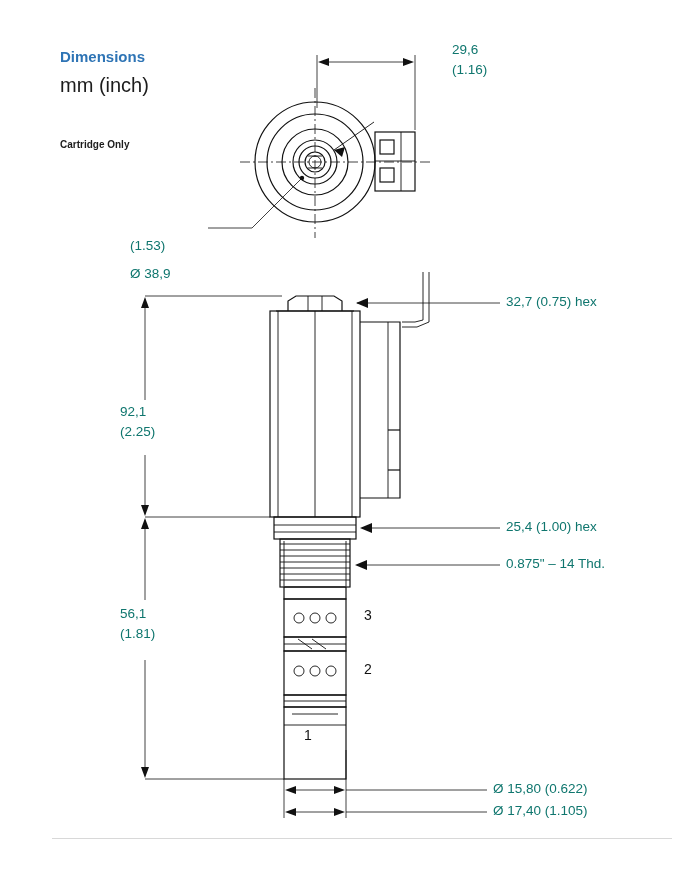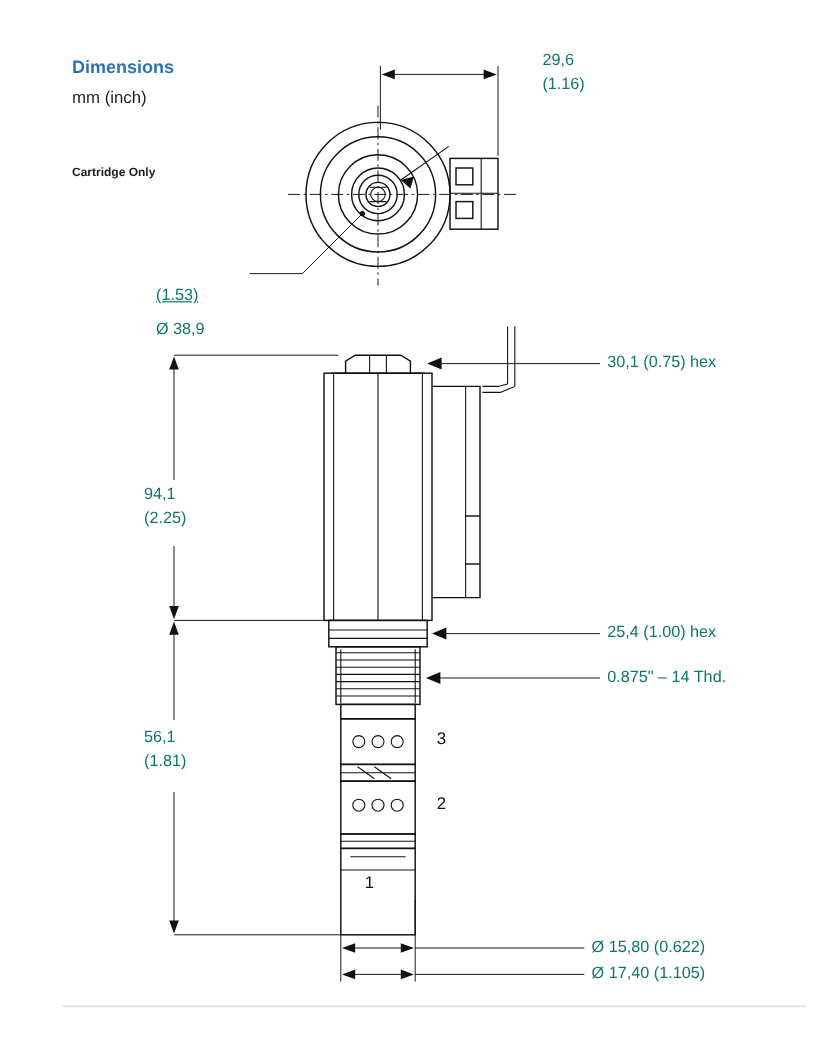--- a/index.html
+++ b/index.html
@@ -28,21 +28,21 @@
     line-height: 1.25;
     font-size: 13px;
     color: #1c1c1c;
   }
   .lbl-title {
     color: #2e74b5;
     font-size: 15px;
     font-weight: 600;
   }
   .lbl-sub {
-    font-size: 14px;
+    font-size: 20px;
     color: #1c1c1c;
   }
   .lbl-cart {
     font-size: 10px;
     font-weight: 600;
     color: #1c1c1c;
   }
   .lbl-dim {
     font-size: 13.5px;
     color: #0f766e;
@@ -232,29 +232,29 @@
   </svg>
 
   <div class="lbl lbl-title" style="left:48px; top:48px;">Dimensions</div>
   <div class="lbl lbl-sub" style="left:48px; top:73px;">mm (inch)</div>
   <div class="lbl lbl-cart" style="left:48px; top:139px;">Cartridge Only</div>
 
   <div class="lbl lbl-dim" style="left:440px; top:42px;">29,6</div>
   <div class="lbl lbl-dim" style="left:440px; top:62px;">(1.16)</div>
 
   <div class="lbl lbl-dim" style="left:118px; top:218px;margin-top:48px;">Ø 38,9</div>
-  <div class="lbl lbl-dim" style="left:118px; top:238px;text-decoration:underline;">(1.53)</div>
-
-  <div class="lbl lbl-dim" style="left:108px; top:404px;">94,1</div>
+  <div class="lbl lbl-dim" style="left:118px; top:238px;">(1.53)</div>
+
+  <div class="lbl lbl-dim" style="left:108px; top:404px;">92,1</div>
   <div class="lbl lbl-dim" style="left:108px; top:424px;">(2.25)</div>
 
   <div class="lbl lbl-dim" style="left:108px; top:606px;">56,1</div>
   <div class="lbl lbl-dim" style="left:108px; top:626px;">(1.81)</div>
 
-  <div class="lbl lbl-dim" style="left:494px; top:294px;">30,1 (0.75) hex</div>
+  <div class="lbl lbl-dim" style="left:494px; top:294px;">32,7 (0.75) hex</div>
   <div class="lbl lbl-dim" style="left:494px; top:519px;">25,4 (1.00) hex</div>
   <div class="lbl lbl-dim" style="left:494px; top:556px;">0.875" – 14 Thd.</div>
 
   <div class="lbl lbl-num" style="left:352px; top:607px;">3</div>
   <div class="lbl lbl-num" style="left:352px; top:661px;">2</div>
   <div class="lbl lbl-num" style="left:292px; top:727px;">1</div>
 
   <div class="lbl lbl-dim" style="left:481px; top:781px;">Ø 15,80 (0.622)</div>
   <div class="lbl lbl-dim" style="left:481px; top:803px;">Ø 17,40 (1.105)</div>
 

